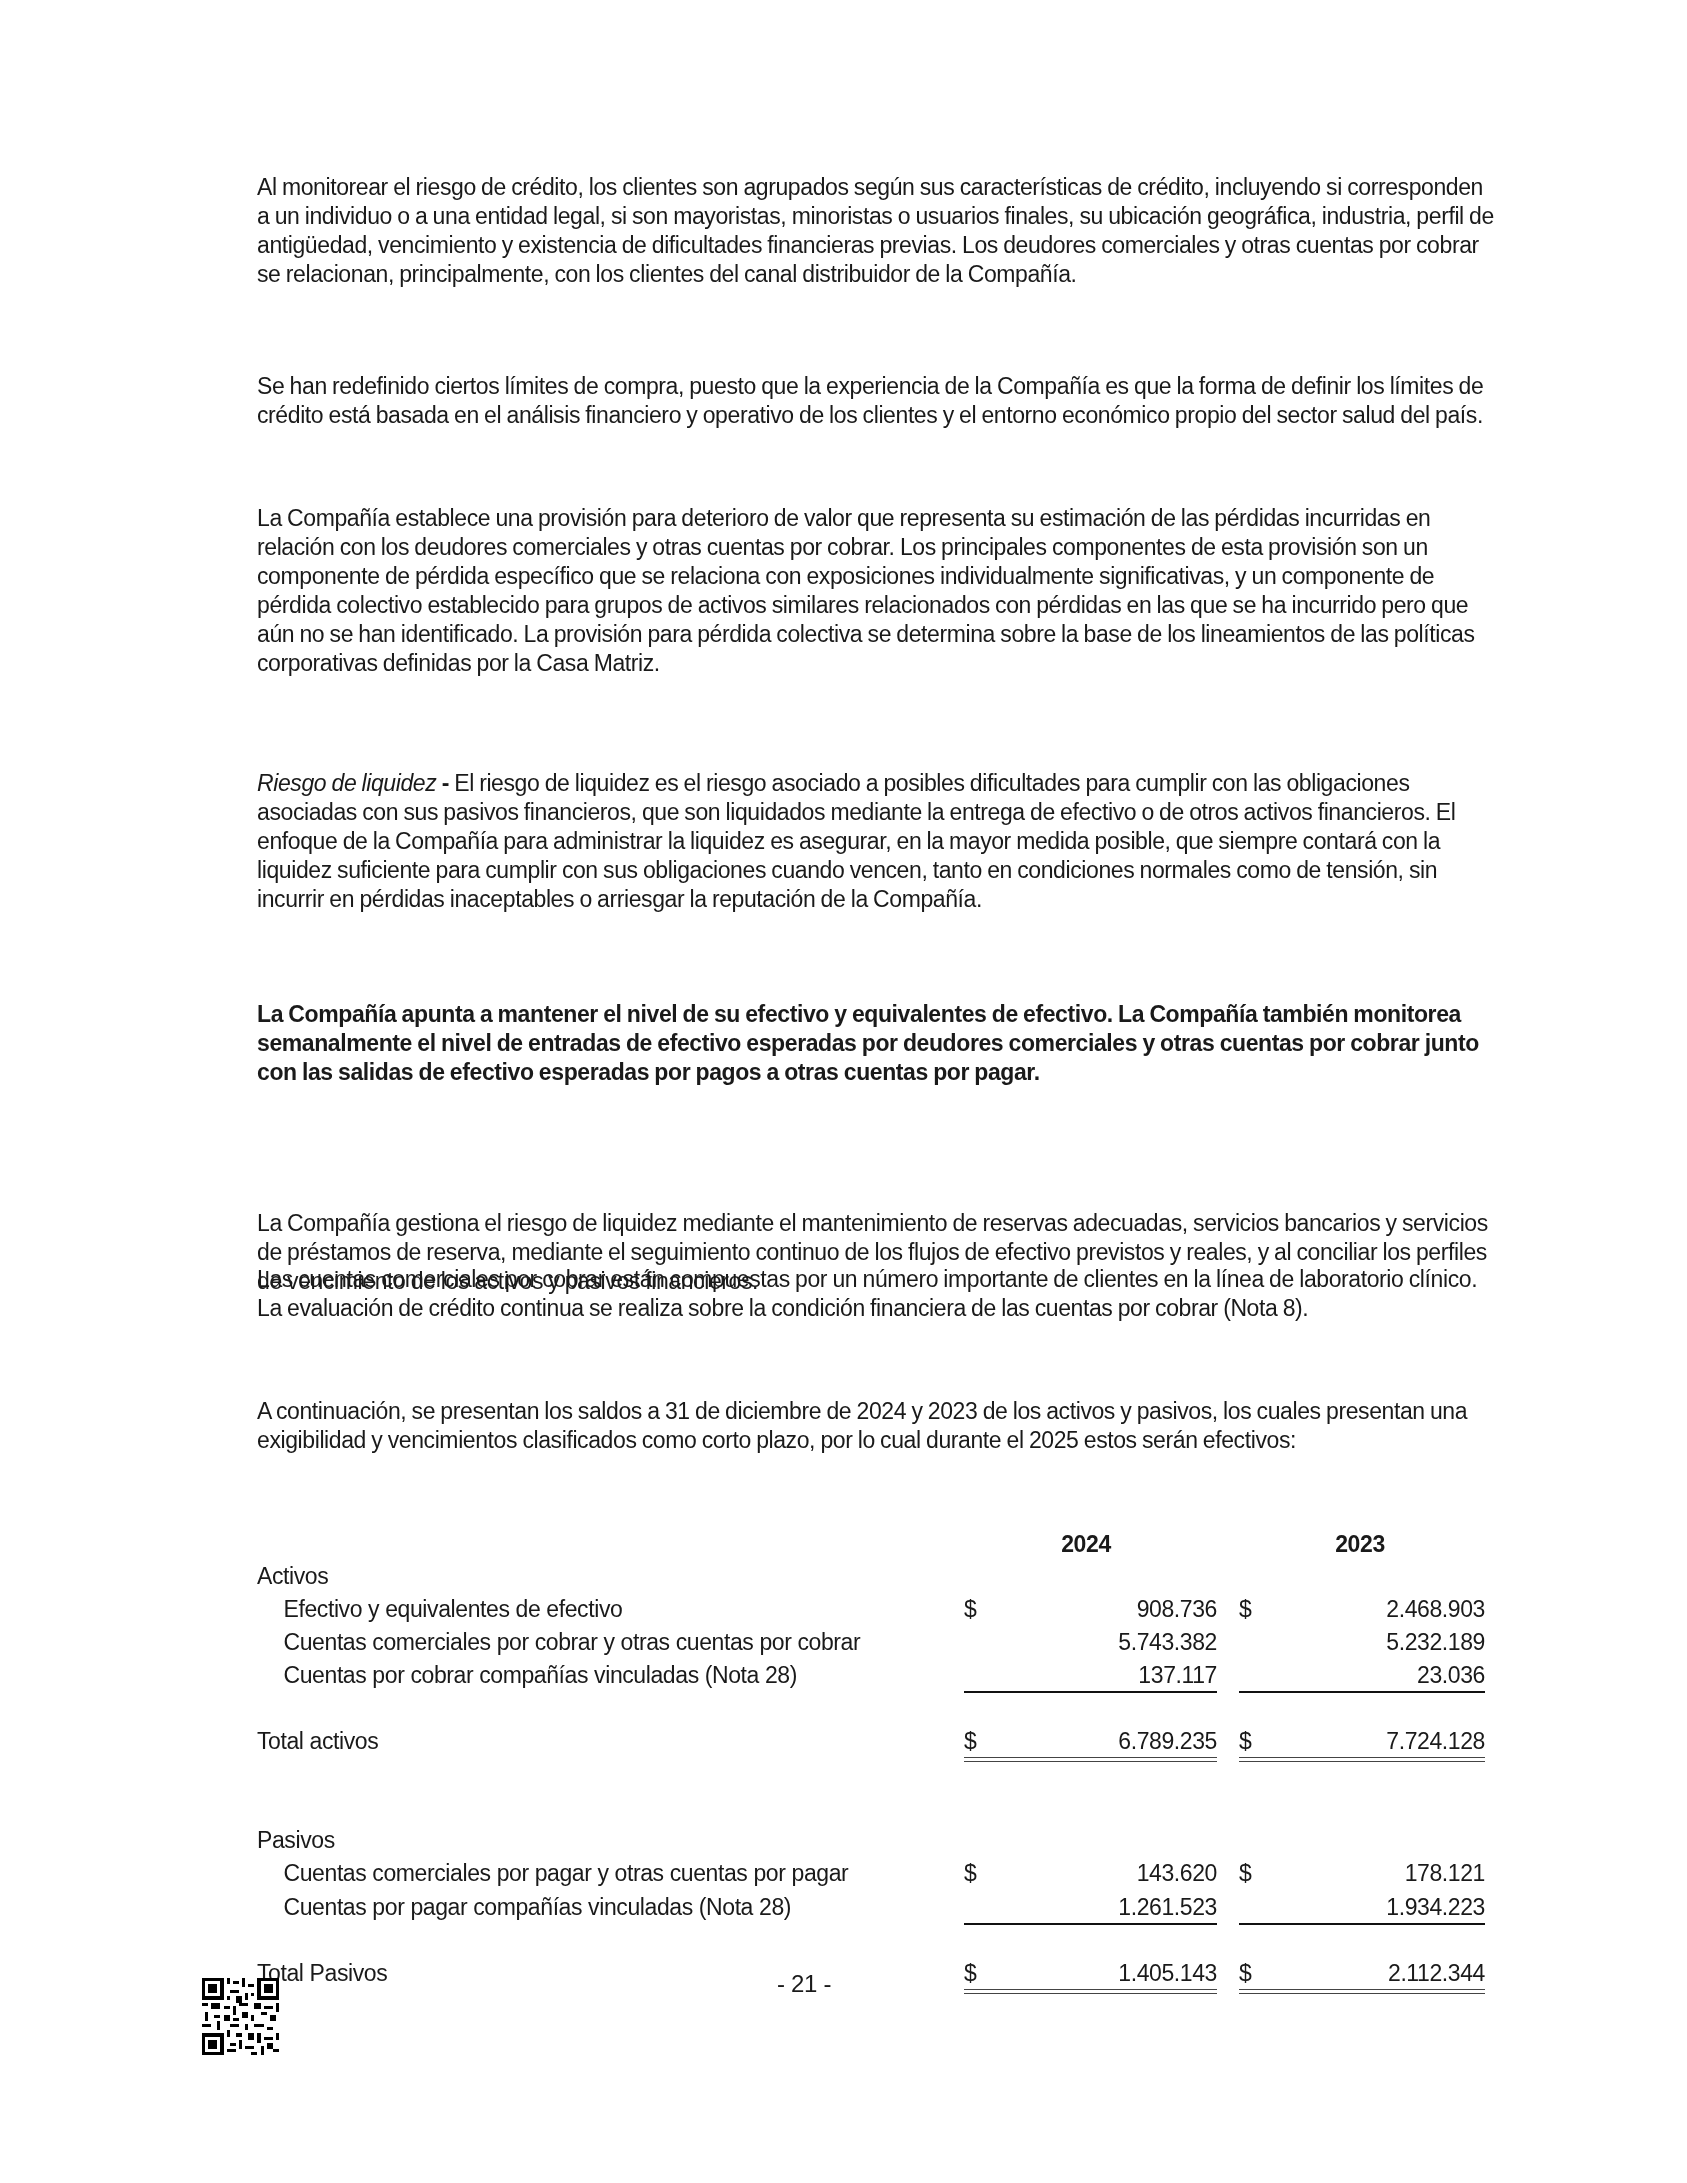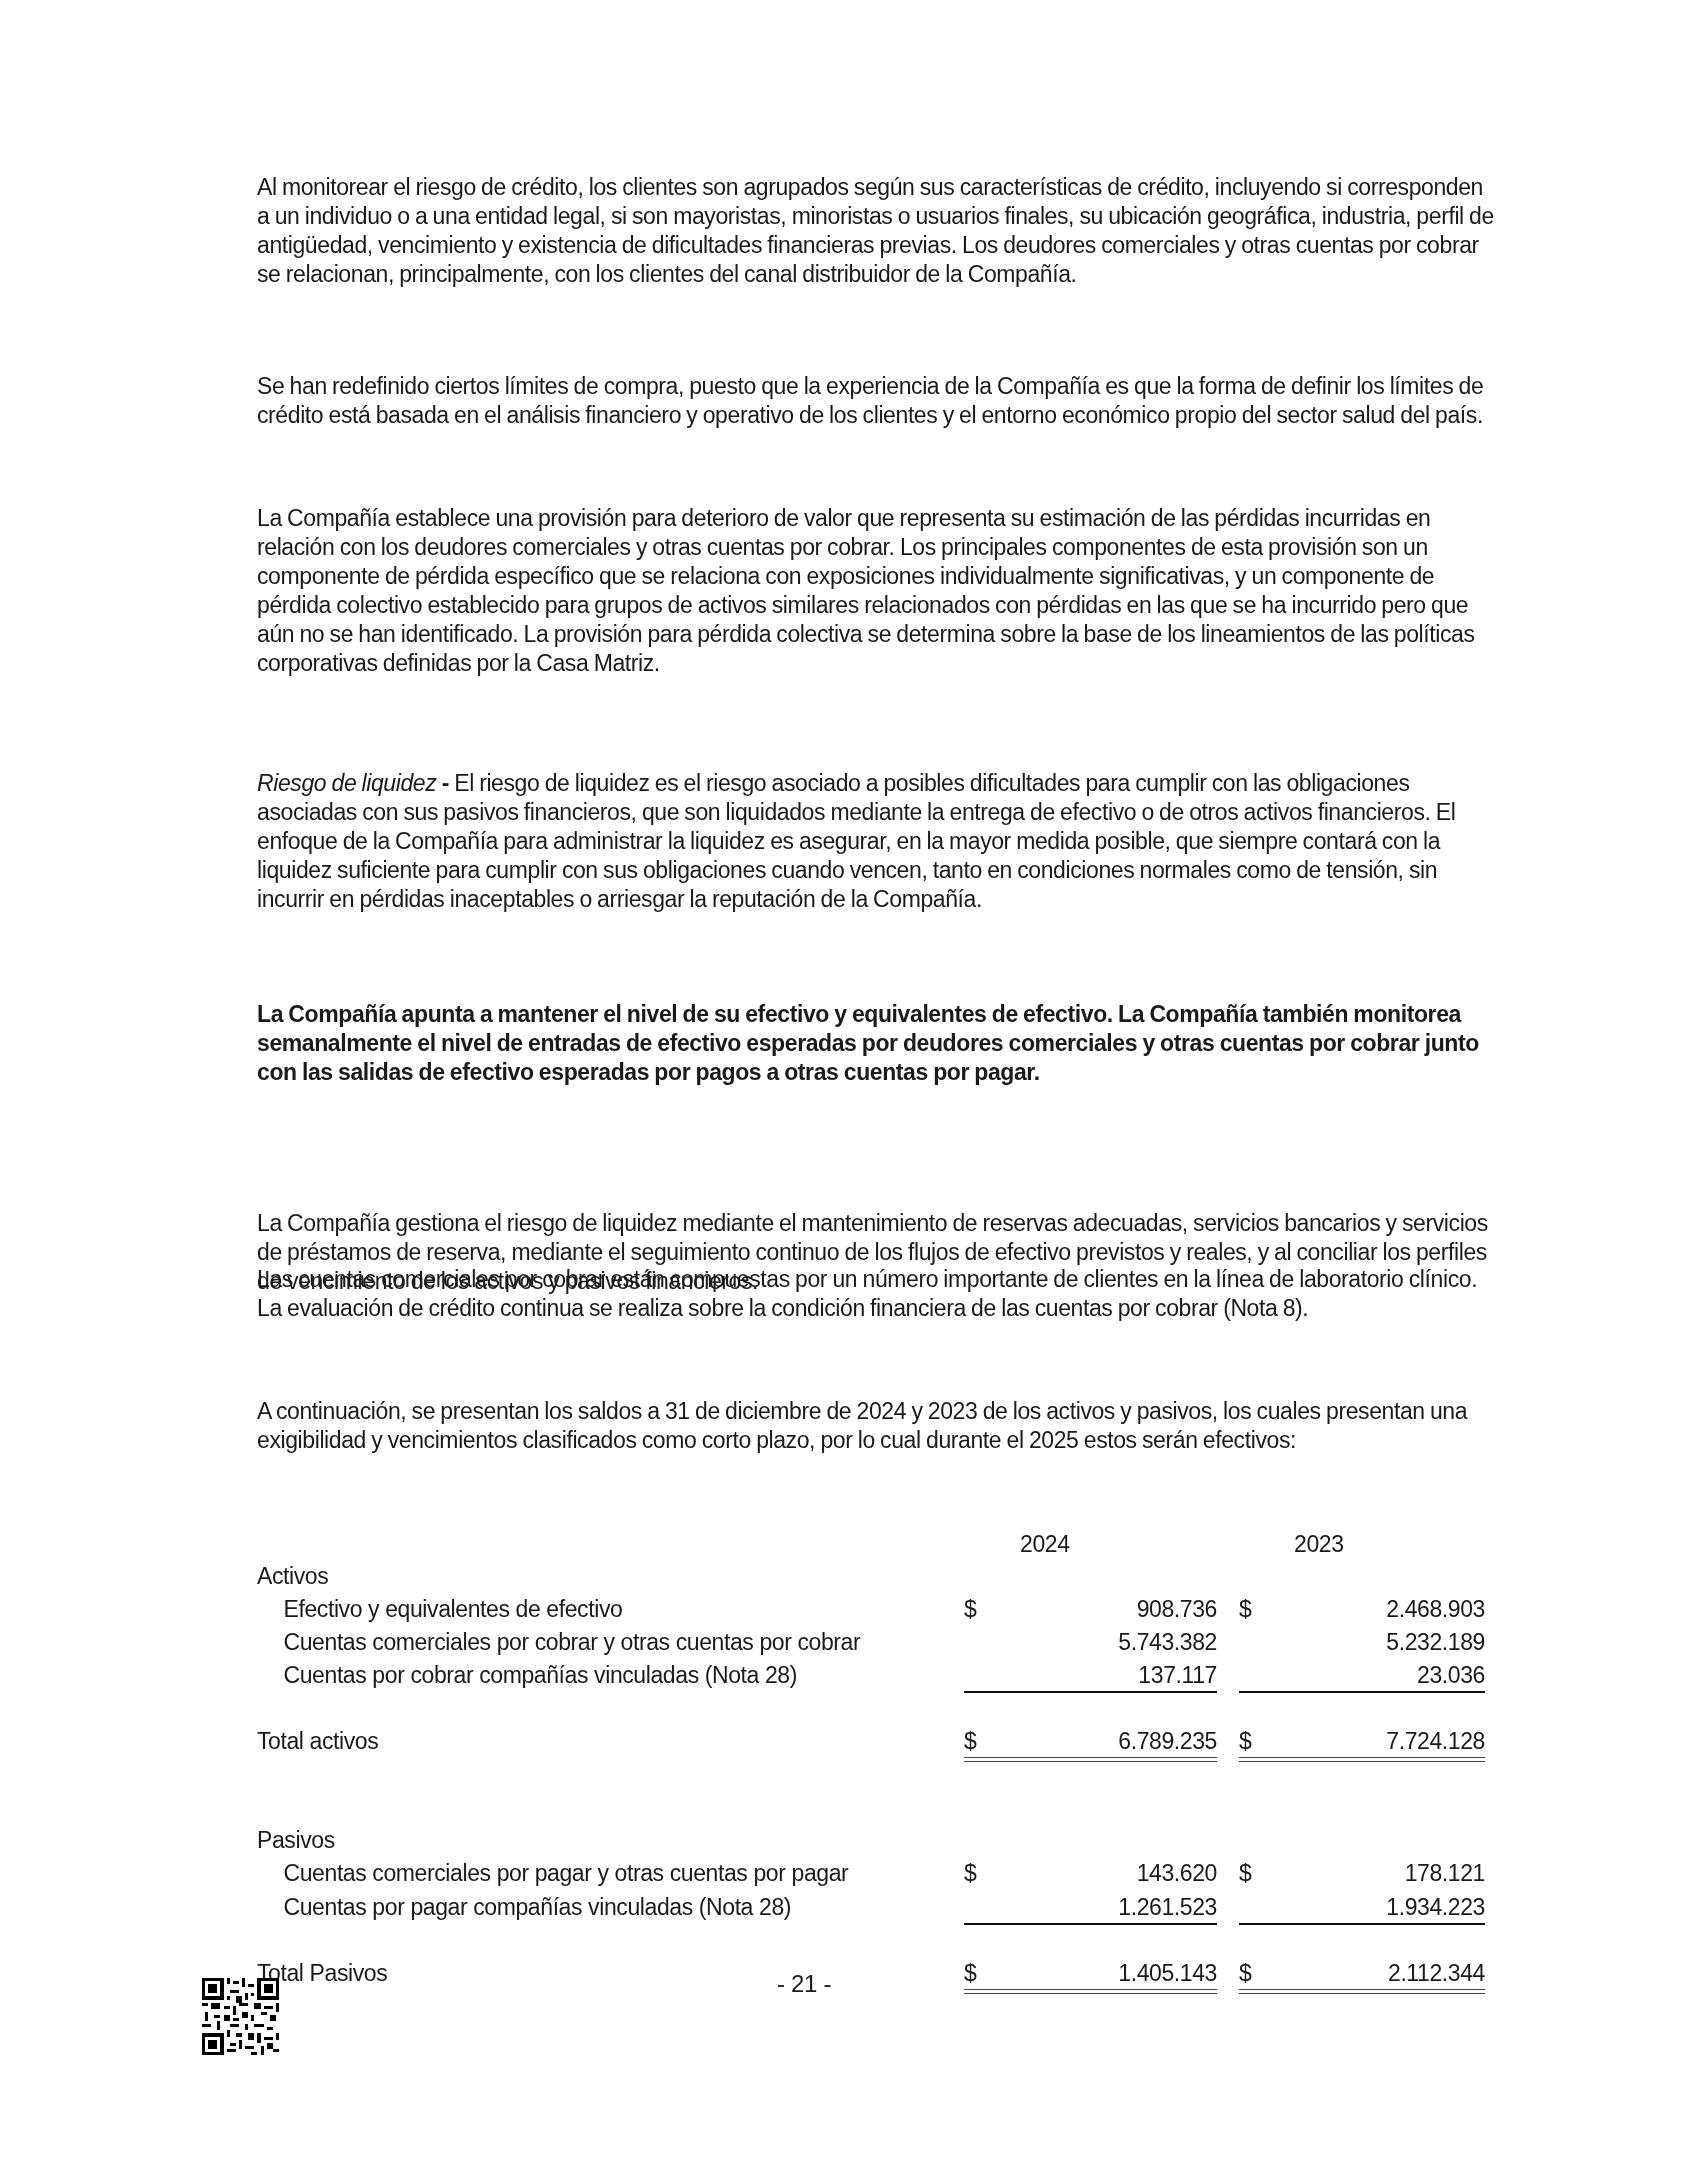--- a/index.html
+++ b/index.html
@@ -48,22 +48,23 @@
     position: absolute;
     left: 0;
     height: 33px;
     width: 1231px;
     line-height: 33px;
   }
   .label { position: absolute; left: 0; white-space: nowrap; }
   .label.indent { left: 26.5px; }
   .yr {
     position: absolute;
-    font-weight: normal;
+    font-weight: bold;
     width: 132px;
+    text-align: center;
   }
   .yr.y1 { left: 763px; }
   .yr.y2 { left: 1037px; }
   .cell {
     position: absolute;
     height: 33px;
   }
   .cell.c1 { left: 707px; width: 253px; }
   .cell.c2 { left: 982px; width: 246px; }
   .cur {

